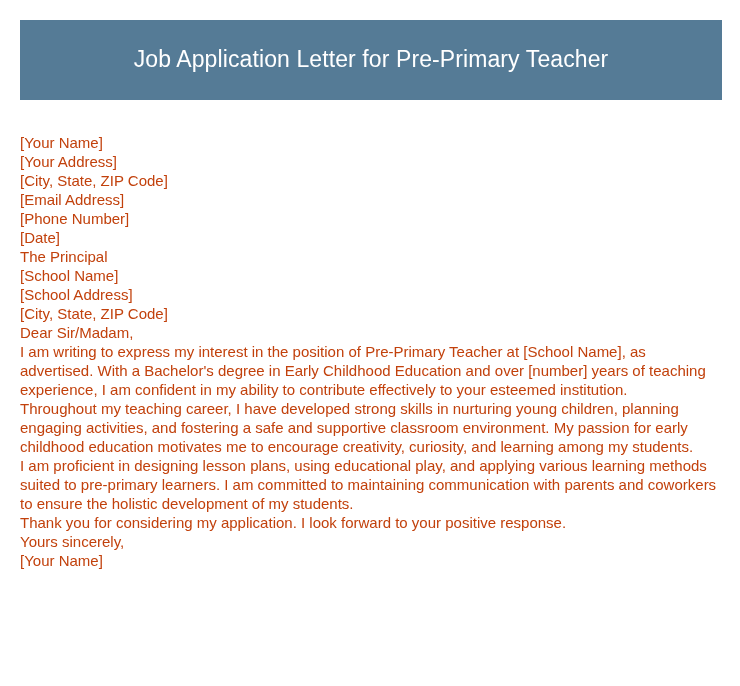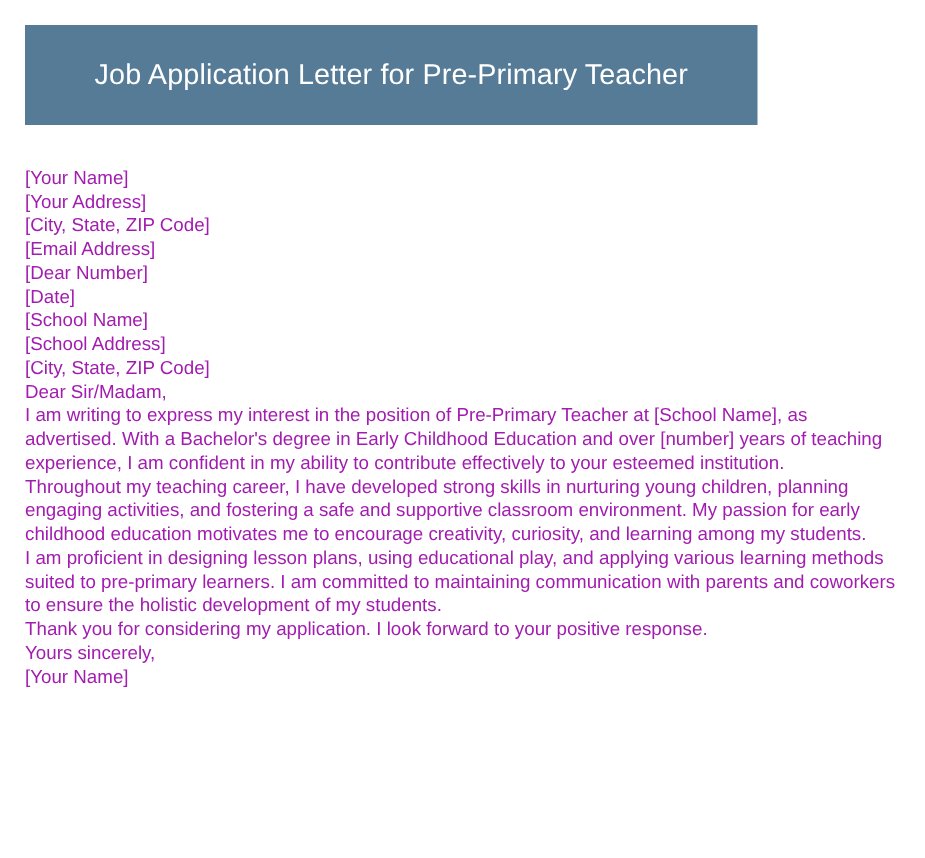--- a/index.html
+++ b/index.html
@@ -18,21 +18,21 @@
     position: relative;
     width: 740px;
     height: 686px;
     background: #ffffff;
     box-sizing: border-box;
   }
   .header-band {
     position: absolute;
     left: 20px;
     top: 20px;
-    width: 586px;
+    width: 702px;
     height: 80px;
     background: #557b96;
     display: flex;
     align-items: center;
     justify-content: center;
     box-sizing: border-box;
   }
   .header-title {
     color: #ffffff;
     font-family: "Liberation Sans", sans-serif;
@@ -52,41 +52,42 @@
     font-family: "Liberation Sans", sans-serif;
     font-size: 15px;
     line-height: 19px;
     box-sizing: border-box;
   }
   .letter-line {
     margin: 0;
     padding: 0;
     font-size: 15px;
     line-height: 19px;
-    color: #a21caf;
+    color: #c2410c;
     text-align: left;
     word-wrap: break-word;
   }
 </style>
 </head>
 <body>
 
 <div class="page">
 
   <div class="header-band">
     <div class="header-title">Job Application Letter for Pre-Primary Teacher</div>
   </div>
 
   <div class="letter-body">
       <p class="letter-line">[Your Name]</p>
       <p class="letter-line">[Your Address]</p>
       <p class="letter-line">[City, State, ZIP Code]</p>
       <p class="letter-line">[Email Address]</p>
-      <p class="letter-line">[Dear Number]</p>
+      <p class="letter-line">[Phone Number]</p>
       <p class="letter-line">[Date]</p>
+      <p class="letter-line">The Principal</p>
       <p class="letter-line">[School Name]</p>
       <p class="letter-line">[School Address]</p>
       <p class="letter-line">[City, State, ZIP Code]</p>
       <p class="letter-line">Dear Sir/Madam,</p>
       <p class="letter-line">I am writing to express my interest in the position of Pre-Primary Teacher at [School Name], as advertised. With a Bachelor's degree in Early Childhood Education and over [number] years of teaching experience, I am confident in my ability to contribute effectively to your esteemed institution.</p>
       <p class="letter-line">Throughout my teaching career, I have developed strong skills in nurturing young children, planning engaging activities, and fostering a safe and supportive classroom environment. My passion for early childhood education motivates me to encourage creativity, curiosity, and learning among my students.</p>
       <p class="letter-line">I am proficient in designing lesson plans, using educational play, and applying various learning methods suited to pre-primary learners. I am committed to maintaining communication with parents and coworkers to ensure the holistic development of my students.</p>
       <p class="letter-line">Thank you for considering my application. I look forward to your positive response.</p>
       <p class="letter-line">Yours sincerely,</p>
       <p class="letter-line">[Your Name]</p>

